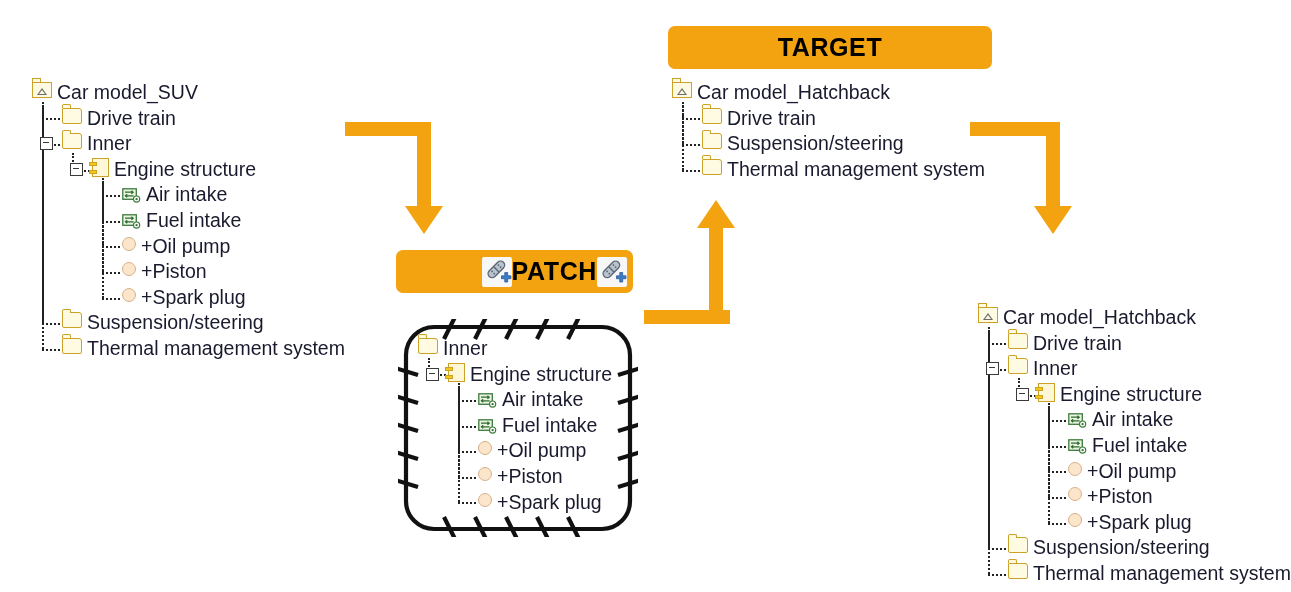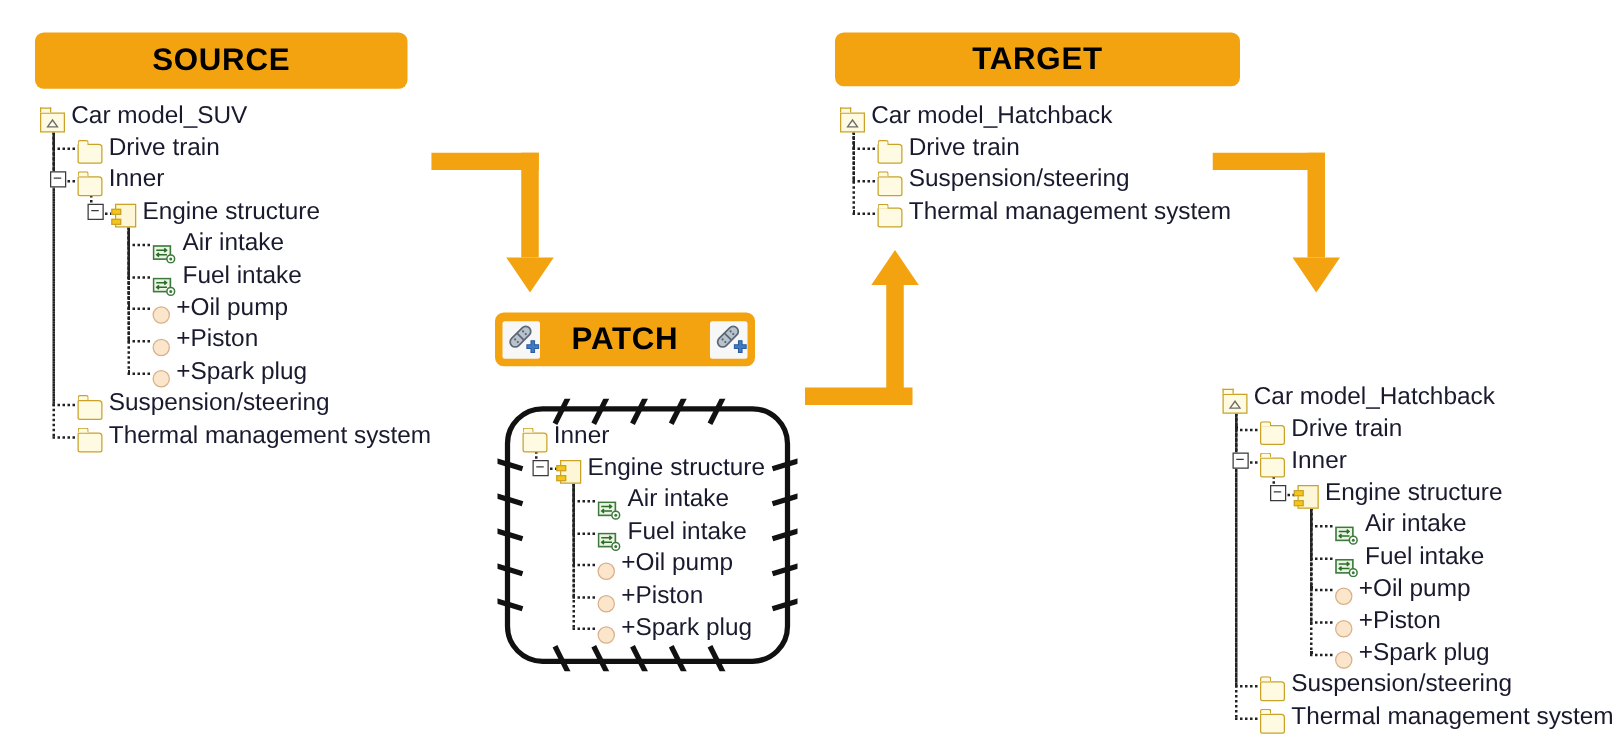--- a/index.html
+++ b/index.html
@@ -38,21 +38,21 @@
     position: absolute;
     font-size: 19.5px;
     color: #1a1a2e;
     line-height: 25.6px;
     white-space: nowrap;
   }
   .row {
     position: relative;
     height: 25.6px;
     display: flex;
-    align-items: flex-end;
+    align-items: flex-start;
   }
   .lbl { margin-left: 5px; }
 
   
   .vline {
     position: absolute;
     width: 0;
     border-left: 2px dotted #222;
   }
   .hline {
@@ -196,23 +196,20 @@
     flex: 0 0 auto;
   }
 
   .arrow { position: absolute; }
 </style>
 </head>
 <body>
 
 <div id="canvas">
 
-  <div class="banner" style="left:28px; top:26px; width:298px; height:45px;">
-    <span>SOURCE</span>
-  </div>
   <div class="tree" id="tree-source" style="left: 32px; top: 80px; position: absolute;">
       <div style="position: absolute; left: 0px; top: 0px; width: 100%; height: 100%; pointer-events: none;">
         <div class="vline" style="left: 10px; top: 21.6px; height: 16.8px;"></div>
         <div class="hline" style="left: 10px; top: 38.4px; width: 18px;"></div>
         <div class="vline" style="left: 10px; top: 21.6px; height: 42.4px;"></div>
         <div class="hline" style="left: 10px; top: 64px; width: 18px;"></div>
         <div class="vline" style="left: 40px; top: 72.8px; height: 16.8px;"></div>
         <div class="hline" style="left: 40px; top: 89.6px; width: 18px;"></div>
         <div class="vline" style="left: 70px; top: 98.4px; height: 16.8px;"></div>
         <div class="hline" style="left: 70px; top: 115.2px; width: 18px;"></div>
@@ -316,21 +313,21 @@
       <div class="row" style="padding-left: 30px;">
         <span class="ico ico-folder"></span>
         <span class="lbl">Suspension/steering</span>
       </div>
       <div class="row" style="padding-left: 30px;">
         <span class="ico ico-folder"></span>
         <span class="lbl">Thermal management system</span>
       </div>
     </div>
 
-  <div class="banner" style="left:396px; top:250px; width:208px; height:43px; justify-content:space-between; padding:0 6px;">
+  <div class="banner" style="left:396px; top:250px; width:237px; height:43px; justify-content:flex-end; padding:0 6px;">
     <span class="patch-ico">
       <svg width="30" height="30" viewBox="0 0 30 30">
         <g transform="rotate(-45 14 12)">
           <rect x="4" y="8.5" width="20" height="8" rx="4" fill="#B9C3CE" stroke="#5C6876" stroke-width="1.4"></rect>
           <line x1="14" y1="8.5" x2="14" y2="16.5" stroke="#5C6876" stroke-width="1.4"></line>
           <circle cx="9.5" cy="11" r="0.9" fill="#5C6876"></circle>
           <circle cx="9.5" cy="14" r="0.9" fill="#5C6876"></circle>
           <circle cx="18.5" cy="11" r="0.9" fill="#5C6876"></circle>
           <circle cx="18.5" cy="14" r="0.9" fill="#5C6876"></circle>
         </g>

